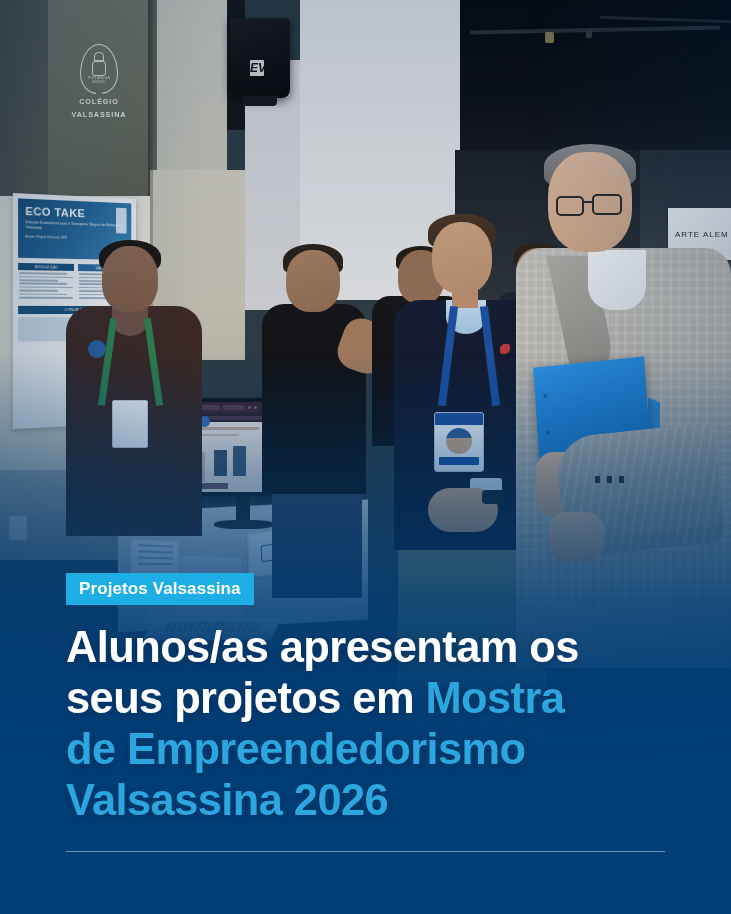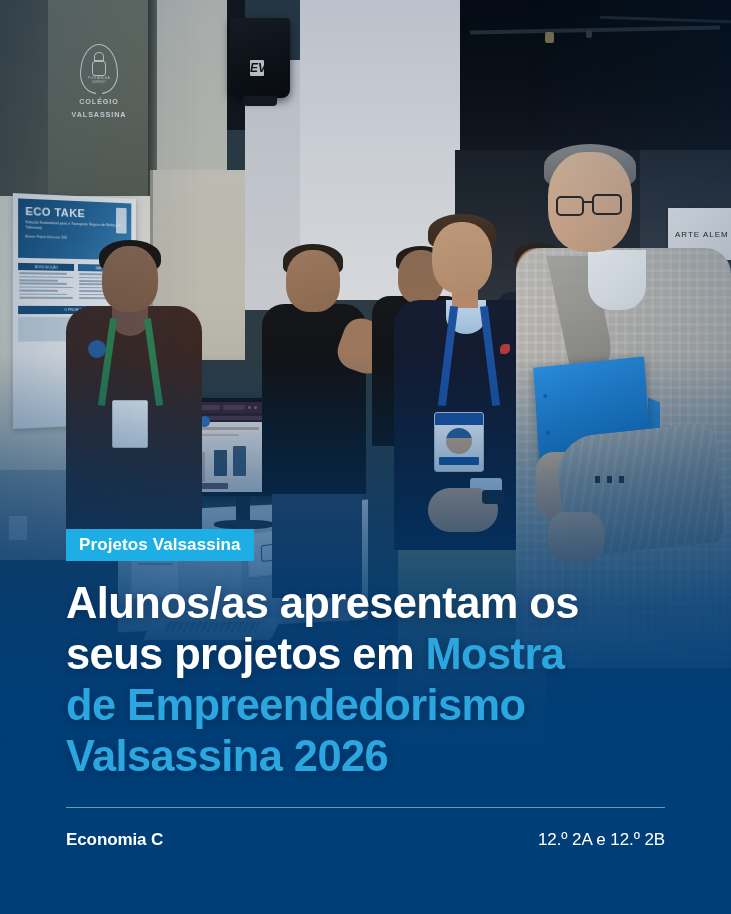--- a/index.html
+++ b/index.html
@@ -558,21 +558,21 @@
   }
   .grade-side {
     position:absolute; inset:0;
     background:linear-gradient(90deg, rgba(0,40,80,.22) 0%, rgba(0,40,80,0) 28%, rgba(0,40,80,0) 72%, rgba(0,40,80,.18) 100%);
     pointer-events:none;
   }
 
   
   .content {
     position:absolute; left:0; bottom:0; width:100%;
-    padding:0 66px 64px;
+    padding:0 66px 40px;
   }
   .badge {
     display:inline-block;
     background:#1CAEE4;
     color:#fff;
     font-size:17px;
     font-weight:bold;
     letter-spacing:.1px;
     padding:7px 13px 8px;
     margin-bottom:16px;
@@ -824,19 +824,15 @@
 
     <div class="headline">
       <span>Alunos/as apresentam os</span><br>
       <span>seus projetos em </span><span class="hl">Mostra</span><br>
       <span class="hl">de Empreendedorismo</span><br>
       <span class="hl">Valsassina 2026</span>
     </div>
 
     <div class="rule"></div>
 
-    <div class="footrow">
-      <div class="subject">Economia C</div>
-      <div class="classes">12.º 2A e 12.º 2B</div>
-    </div>
   </div>
 
 </div>
 
 </body></html>

